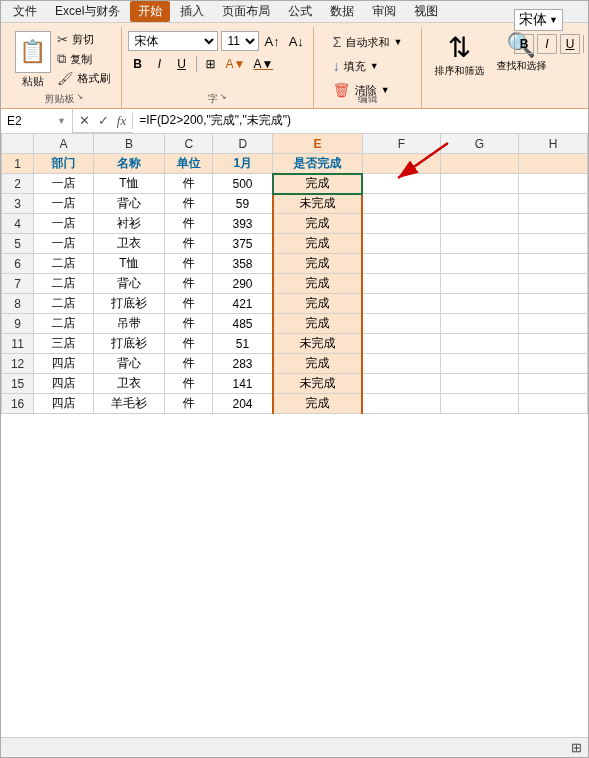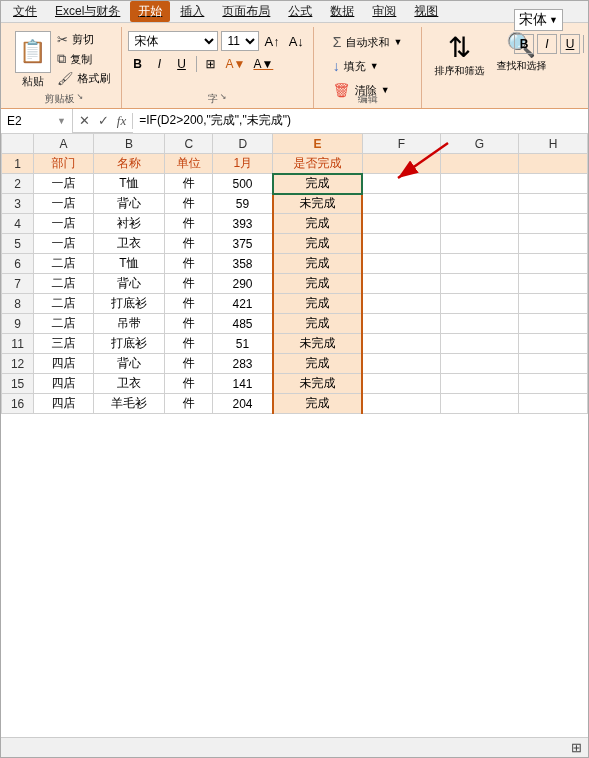--- a/index.html
+++ b/index.html
@@ -14,21 +14,20 @@
 
     
     .menu-bar {
       background: #f0f0f0;
       border-bottom: 1px solid #ccc;
       display: flex;
       align-items: center;
       height: 22px;
       padding: 0 4px;
       gap: 2px;
-      text-decoration: underline;
     }
     .menu-item {
       padding: 2px 8px;
       font-size: 12px;
       cursor: pointer;
       border-radius: 2px;
       color: #222;
     }
     .menu-item.active {
       background: #c55a11;
@@ -271,22 +270,22 @@
     .col-c { width: 42px; }
     .col-d { width: 52px; }
     .col-e { width: 78px; }
     .col-f { width: 68px; }
     .col-g { width: 68px; }
     .col-h { width: 60px; }
 
     
     .header-row td {
       background: #fce4cc !important;
-      font-weight: normal;
-      color: #c2410c;
+      font-weight: bold;
+      color: #0369a1;
       border: 1px solid #e0a060;
     }
 
     
     .status-bar {
       background: #f0f0f0;
       border-top: 1px solid #ccc;
       height: 20px;
       display: flex;
       align-items: center;

